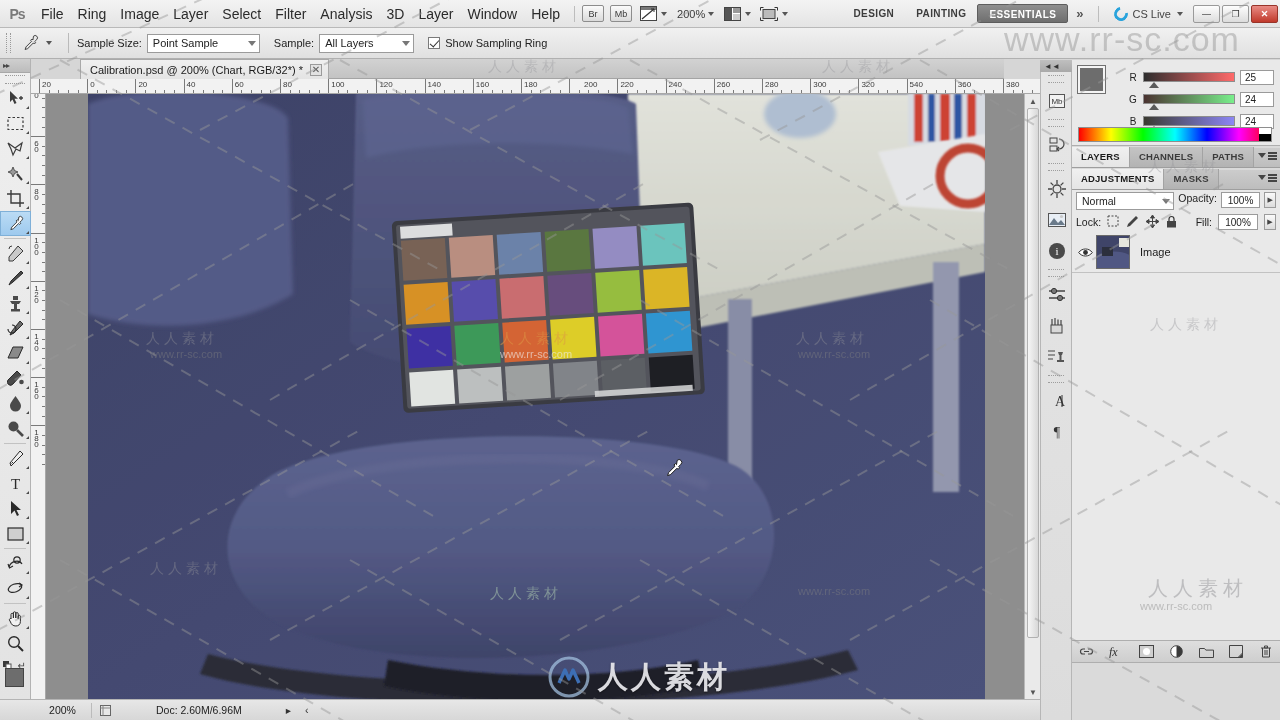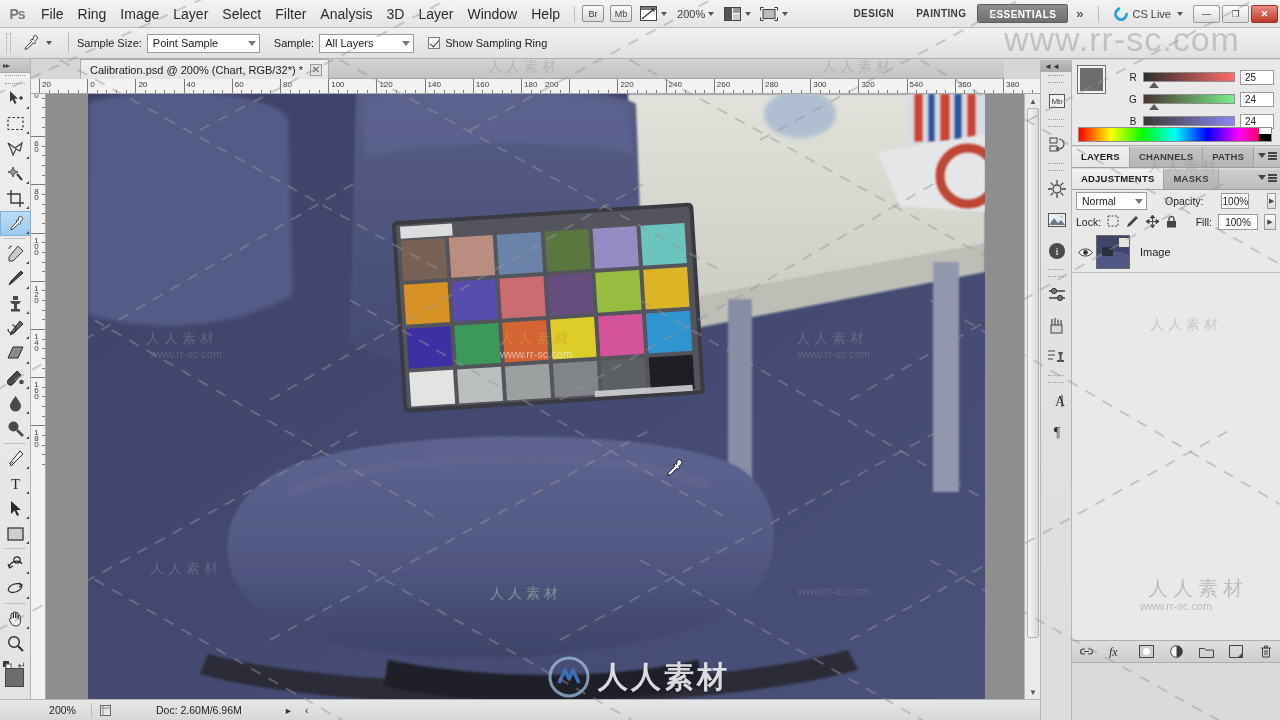--- a/index.html
+++ b/index.html
@@ -215,21 +215,21 @@
   .sl-thumb { position: absolute; top: 9px; left: 5px; width: 0; height: 0;
               border-left: 5px solid transparent; border-right: 5px solid transparent; border-bottom: 6px solid #5a5a5a; }
   .sl-val { width: 34px; height: 15px; background: #fff; border: 1px solid #9a9a9a;
             font-size: 10px; color: #222; text-align: left; padding-left: 4px; line-height: 14px; }
   .cp-ramp { position: absolute; left: 6px; bottom: 3px; width: 194px; height: 15px; border: 1px solid #8e8e8e;
              background: linear-gradient(90deg,#ff0000,#ffff00,#00ff00,#00ffff,#0000ff,#ff00ff,#ff0000); }
   .cp-ramp .bw { position: absolute; right: 0; top: 0; width: 12px; height: 100%;
                  background: linear-gradient(#ffffff 0 50%, #000000 50% 100%); }
 
   
-  .lay-row1 { display: flex; align-items: center; height: 22px; padding: 2px 4px; gap: 18px; }
+  .lay-row1 { display: flex; height: 22px; padding: 2px 4px; gap: 4px; }
   .blend-sel { width: 100px; height: 18px; background: #fff; border: 1px solid #9b9b9b;
                display: flex; align-items: center; justify-content: space-between; padding: 0 3px 0 5px;
                font-size: 10.5px; color: #222; }
   .op-label { font-size: 10.5px; color: #222; }
   .op-val { width: 40px; height: 16px; background: #fff; border: 1px solid #9b9b9b; font-size: 10px;
             text-align: center; line-height: 15px; color: #222; }
   .spin { width: 12px; height: 16px; border: 1px solid #9b9b9b; background: linear-gradient(#fafafa,#dcdcdc);
           display:flex; align-items:center; justify-content:center; font-size: 7px; color: #444;}
   .lay-row2 { display: flex; align-items: center; height: 20px; padding: 0 4px; gap: 6px; }
   .lock-icons { display: flex; align-items: center; gap: 7px; }
@@ -593,21 +593,21 @@
       <div class="rtick" style="left: 461.08px; top: 11px; width: 1px; height: 4px;"></div>
       <div class="rtick" style="left: 470.72px; top: 11px; width: 1px; height: 4px;"></div>
       <div class="rtick" style="left: 480.36px; top: 11px; width: 1px; height: 4px;"></div>
       <div class="rtick" style="left: 490px; top: 0px; width: 1px; height: 15px;"></div>
       <div class="rlabel" style="left: 493px; top: 1px;">180</div>
       <div class="rtick" style="left: 499.64px; top: 11px; width: 1px; height: 4px;"></div>
       <div class="rtick" style="left: 509.28px; top: 11px; width: 1px; height: 4px;"></div>
       <div class="rtick" style="left: 518.92px; top: 11px; width: 1px; height: 4px;"></div>
       <div class="rtick" style="left: 528.56px; top: 11px; width: 1px; height: 4px;"></div>
       <div class="rtick" style="left: 538.2px; top: 0px; width: 1px; height: 15px;"></div>
-      <div class="rlabel" style="left: 514px; top: 1px;">200</div>
+      <div class="rlabel" style="left: 553px; top: 1px;">200</div>
       <div class="rtick" style="left: 547.84px; top: 11px; width: 1px; height: 4px;"></div>
       <div class="rtick" style="left: 557.48px; top: 11px; width: 1px; height: 4px;"></div>
       <div class="rtick" style="left: 567.12px; top: 11px; width: 1px; height: 4px;"></div>
       <div class="rtick" style="left: 576.76px; top: 11px; width: 1px; height: 4px;"></div>
       <div class="rtick" style="left: 586.4px; top: 0px; width: 1px; height: 15px;"></div>
       <div class="rlabel" style="left: 589.4px; top: 1px;">220</div>
       <div class="rtick" style="left: 596.04px; top: 11px; width: 1px; height: 4px;"></div>
       <div class="rtick" style="left: 605.68px; top: 11px; width: 1px; height: 4px;"></div>
       <div class="rtick" style="left: 615.32px; top: 11px; width: 1px; height: 4px;"></div>
       <div class="rtick" style="left: 624.96px; top: 11px; width: 1px; height: 4px;"></div>

